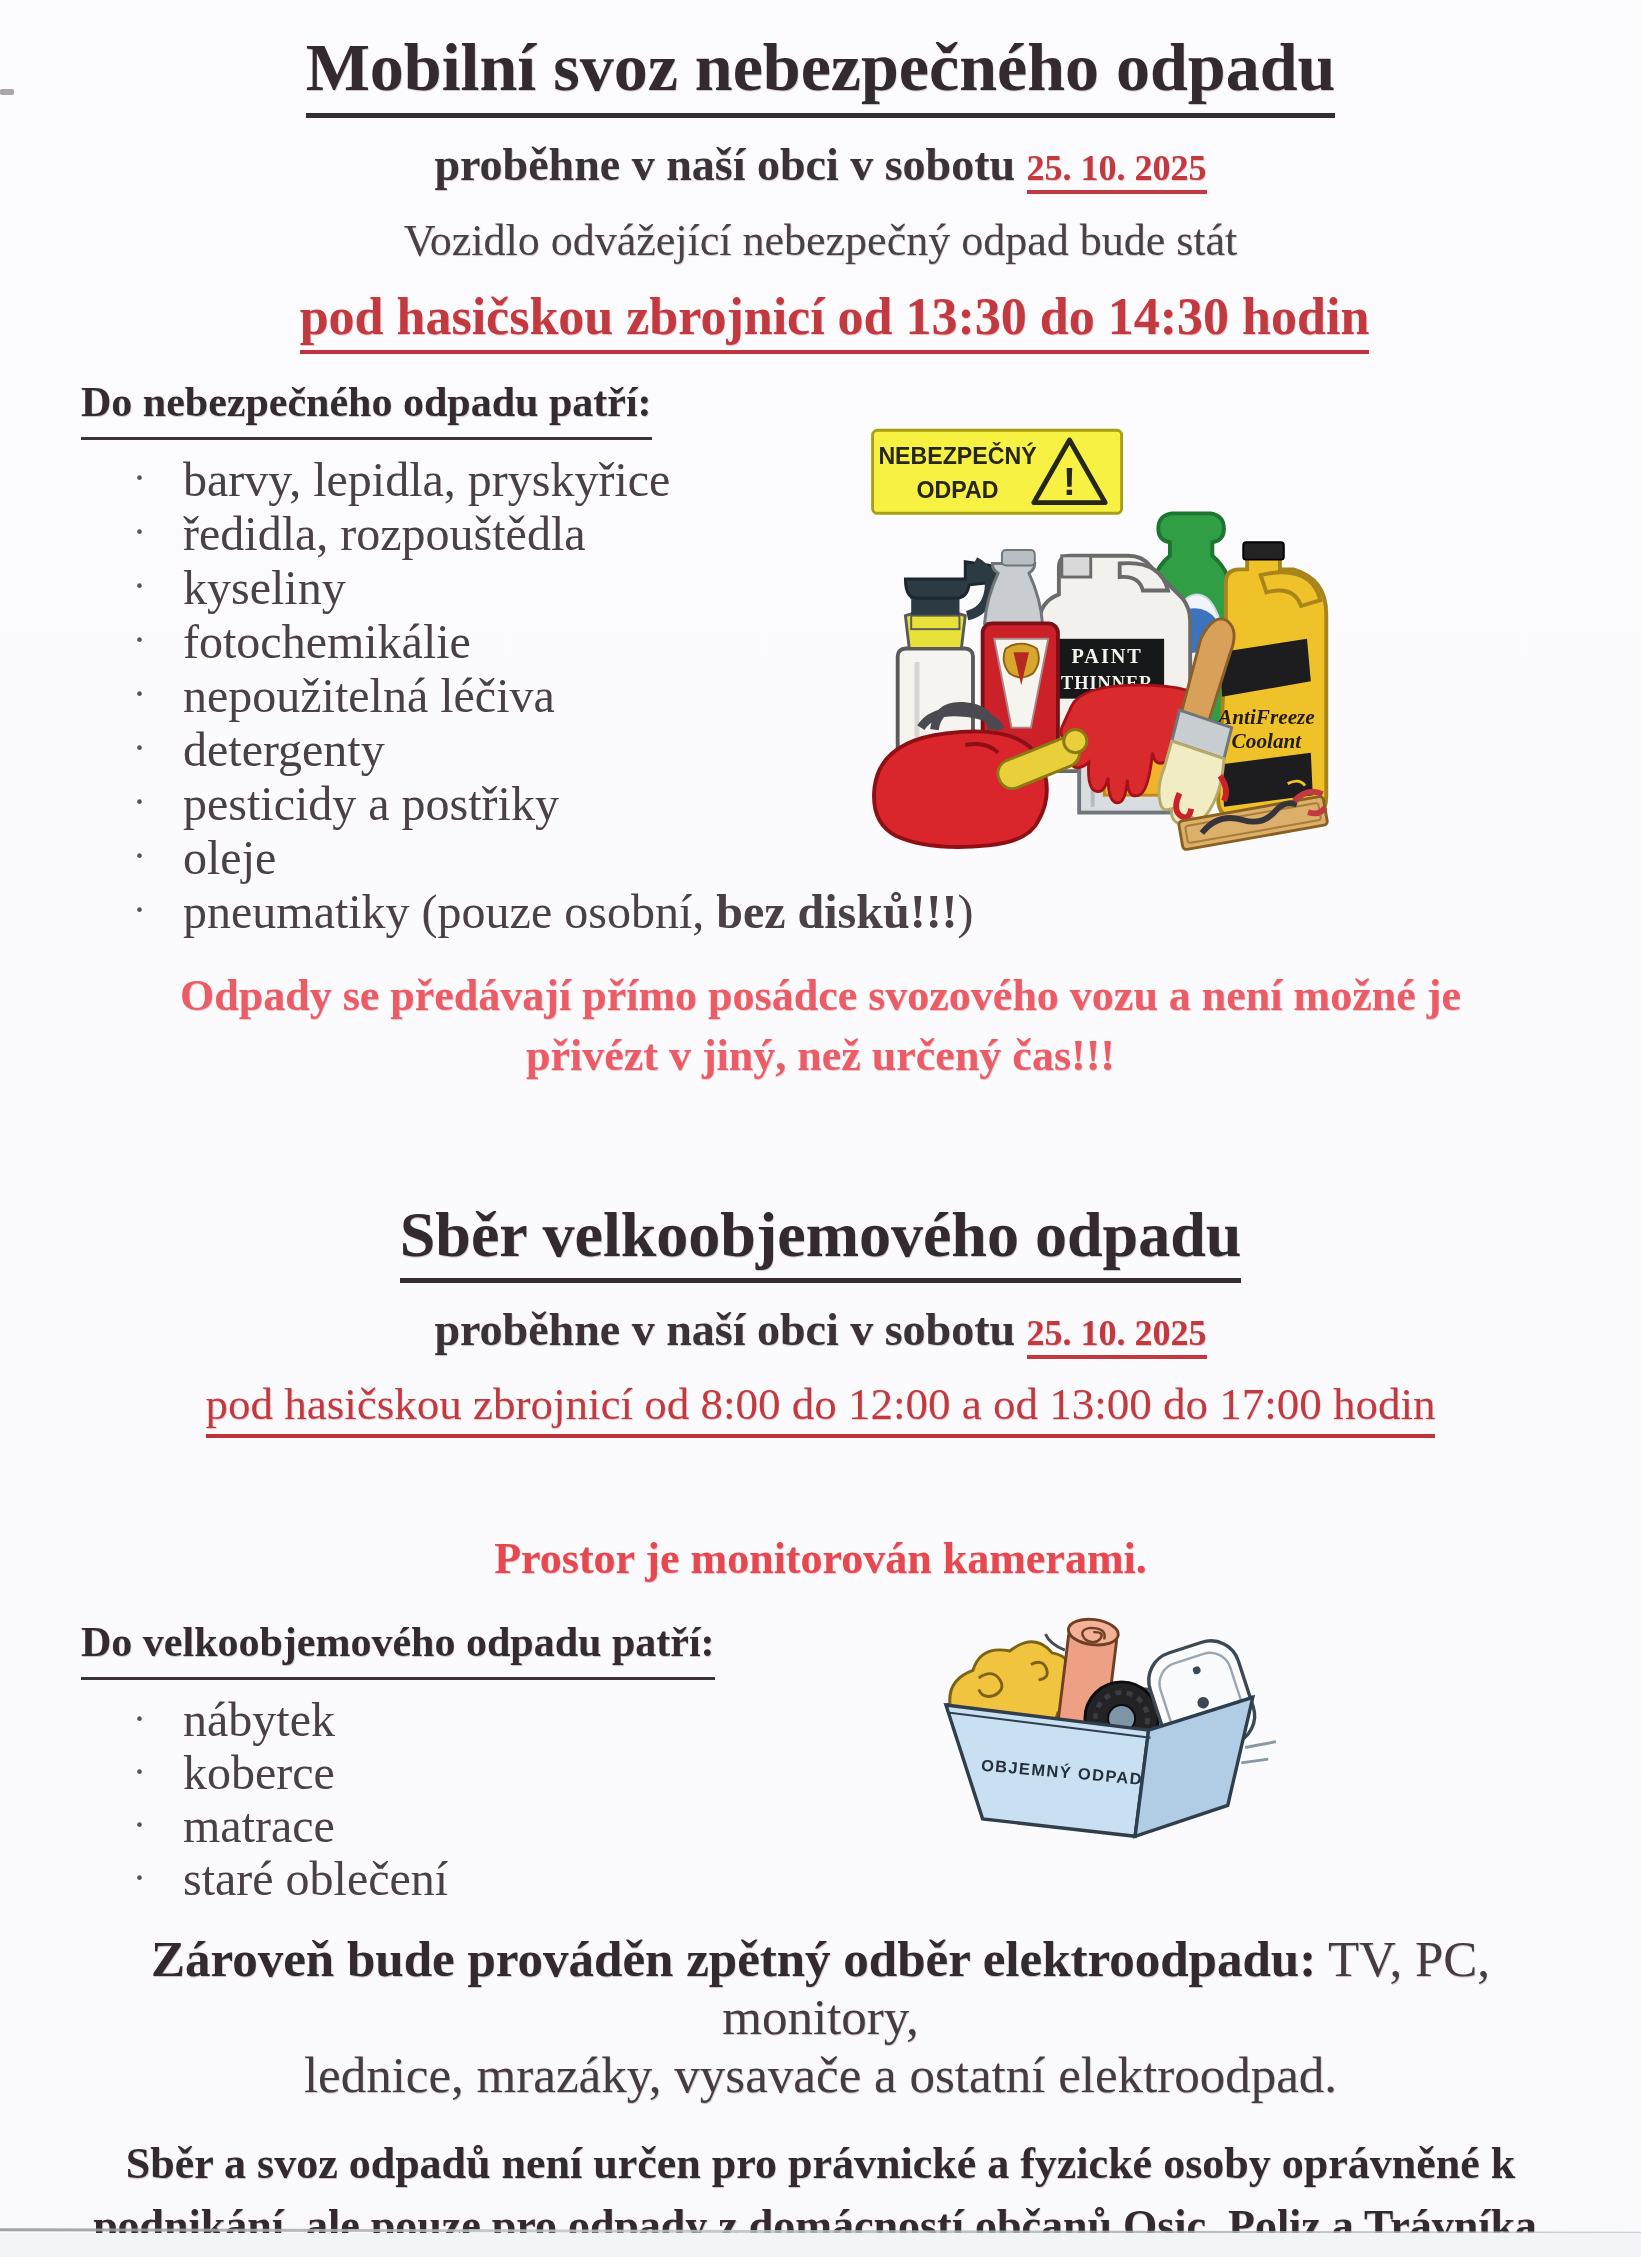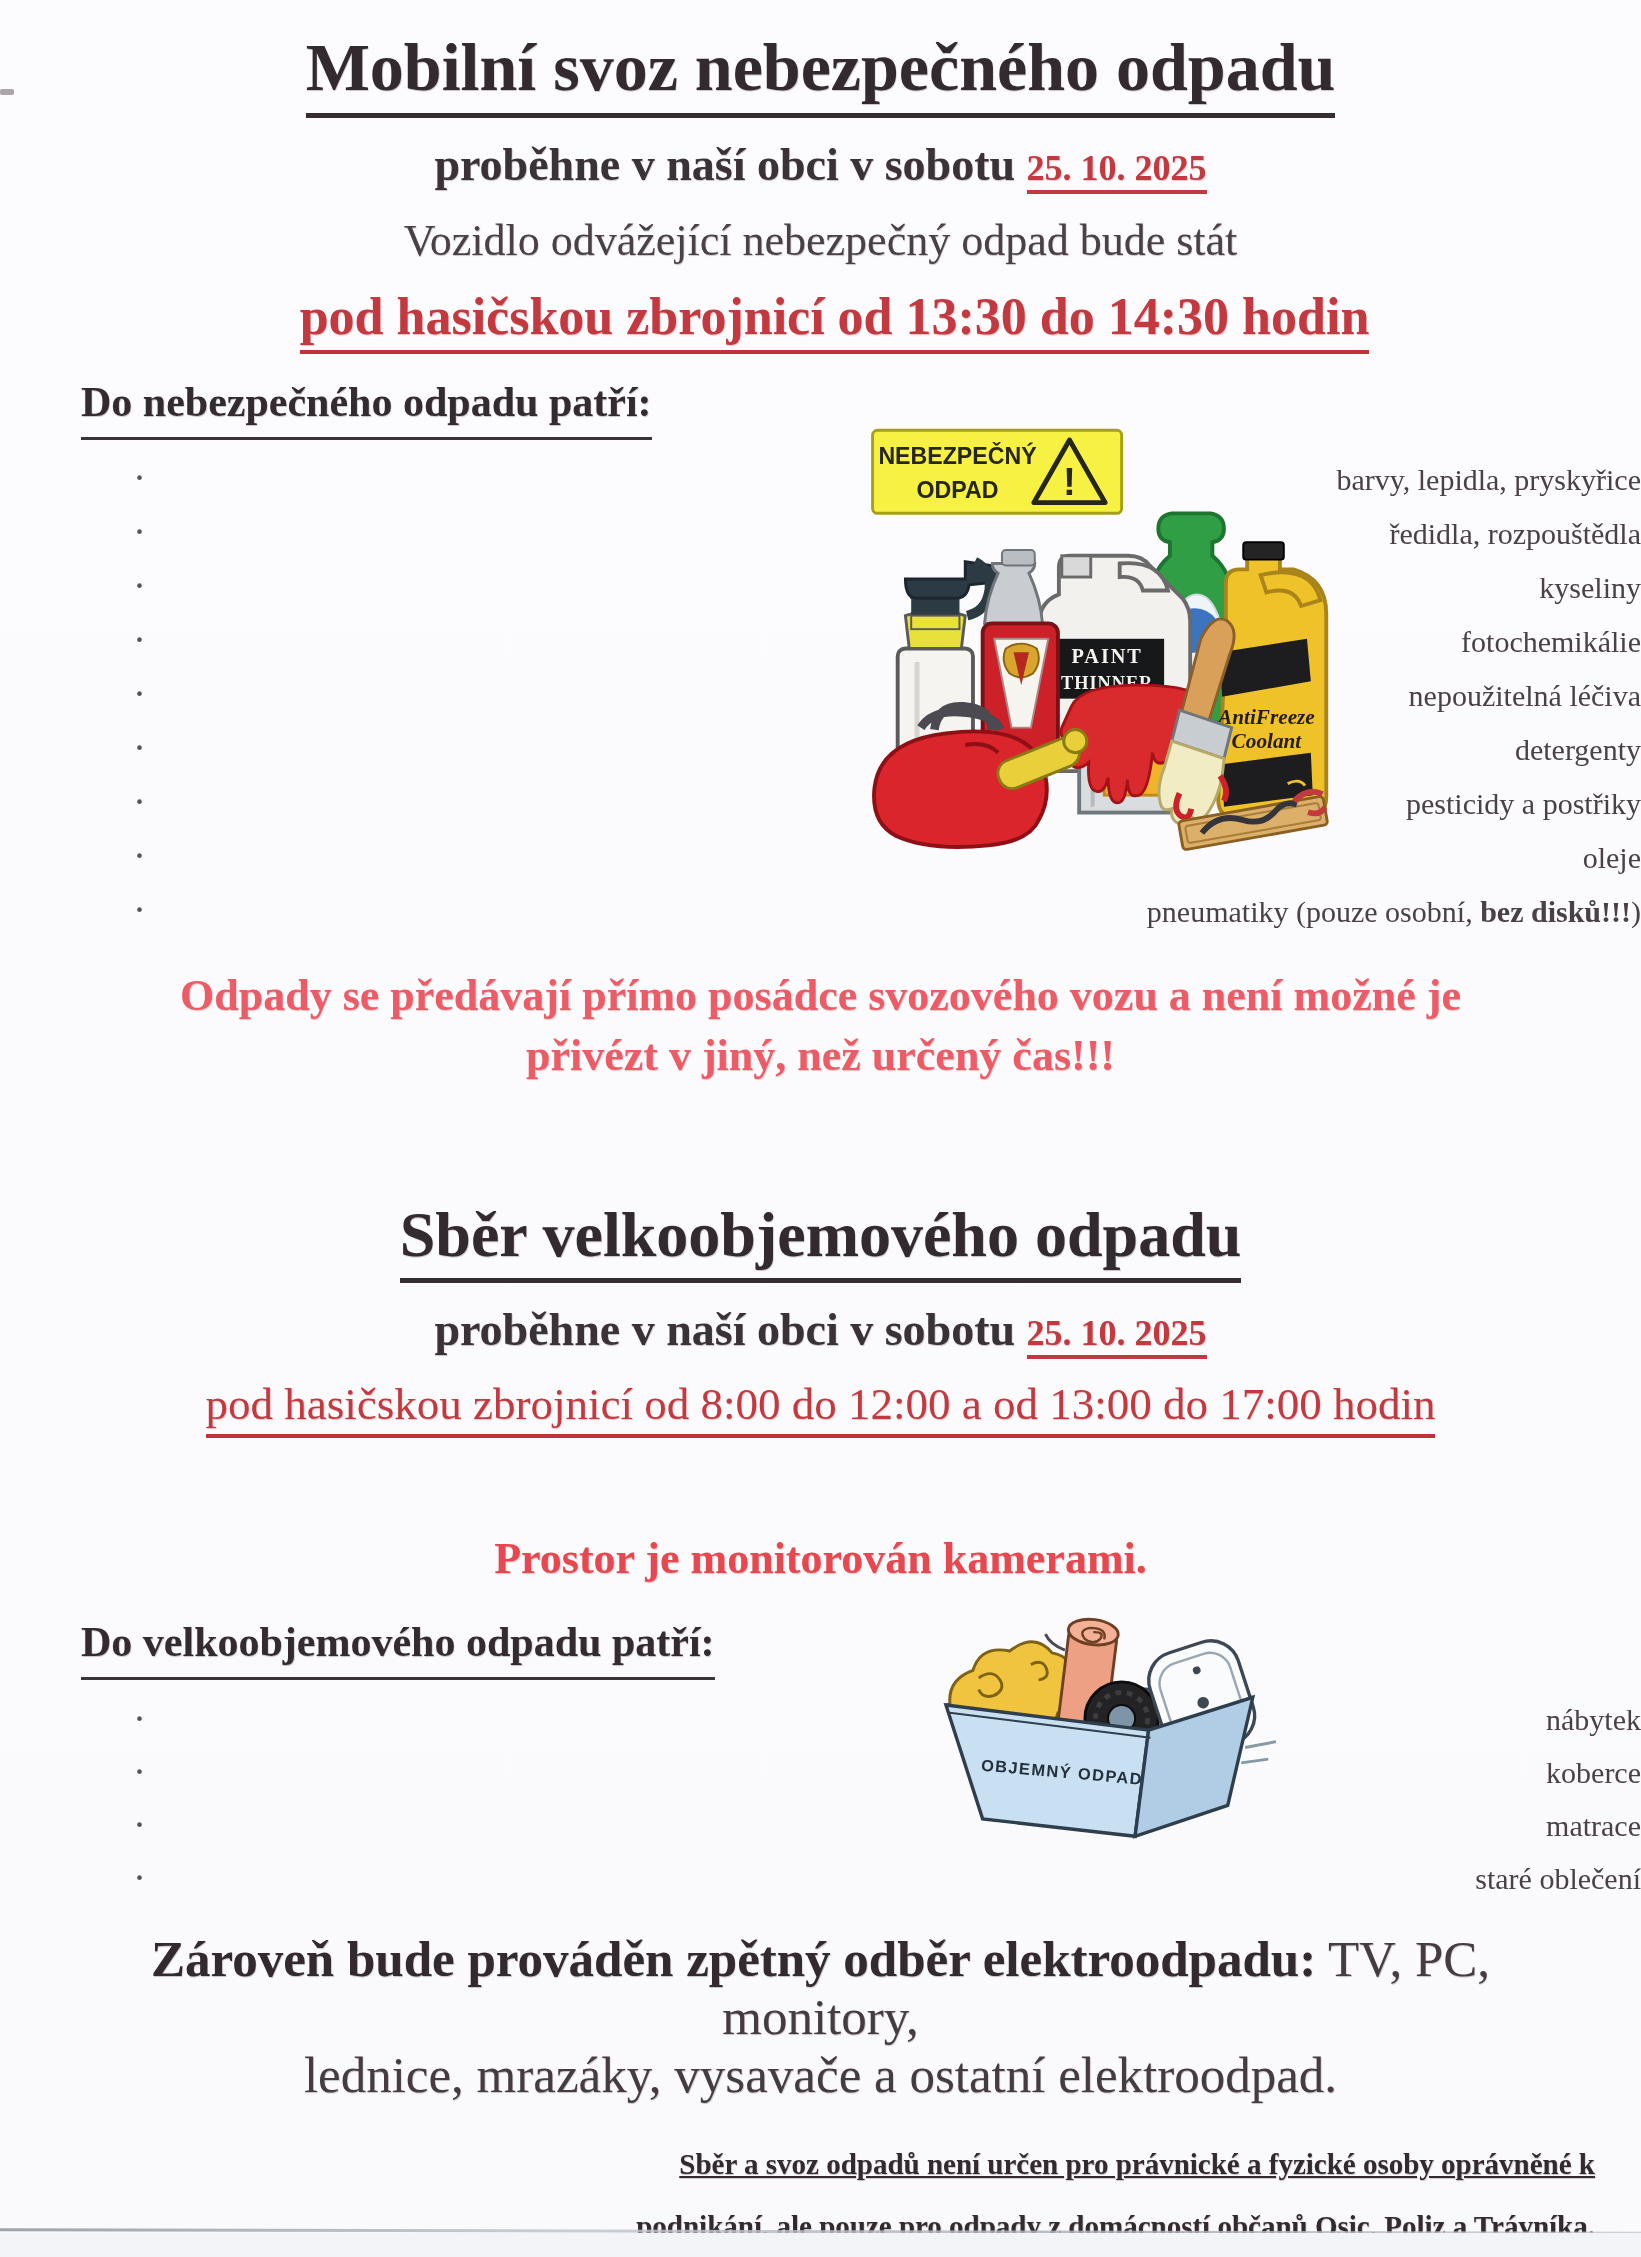--- a/index.html
+++ b/index.html
@@ -26,31 +26,31 @@
   .plainline{margin:13.5px 0 0 0;font-size:44px;font-weight:normal;line-height:58px;color:#4a4147;}
 
   .redhead1{margin:15.4px 0 0 0;font-size:52px;font-weight:bold;line-height:64px;color:#c23a40;padding-left:28px;}
   .redhead2{margin:13.5px 0 0 0;font-size:45px;font-weight:normal;line-height:56px;color:#c23a40;}
   .red-u{border-bottom:4.8px solid #c0333a;padding-bottom:4.8px;}
 
   .listhead{margin:27px 0 0 81px;font-size:42px;font-weight:bold;line-height:52px;color:#342b30;}
   .listhead span{border-bottom:3.9px solid #3c3338;padding-bottom:12px;}
 
   ul.blist{list-style:none;margin:25px 0 0 0;padding:0 0 0 133px;}
-  ul.blist li{position:relative;font-size:30px;line-height:54px;padding-left:50px;color:#4a4148;text-align:right;}
+  ul.blist li{position:relative;font-size:48px;line-height:54px;padding-left:50px;color:#4a4148;}
   ul.blist.tight li{line-height:53px;}
   ul.blist li::before{content:"\00B7";position:absolute;left:0;top:-1.9px;font-size:39px;color:#5a5157;}
 
   .pinkwarn{margin:27px 39px 0 39px;font-size:44px;font-weight:bold;line-height:60px;color:#ec5c66;}
   .redwarn{margin:35px 39px 0 39px;font-size:44px;font-weight:bold;line-height:61px;color:#e74850;}
 
   .electro{margin:25px 58px 0 58px;font-size:51px;line-height:58px;color:#453c42;}
   .electro b{color:#332a2f;}
 
-  .footer{margin:29px 46px 0 46px;font-size:29px;font-weight:bold;line-height:62px;color:#332a2f;text-align:right;text-decoration:underline;}
+  .footer{margin:29px 46px 0 46px;font-size:44px;font-weight:bold;line-height:62px;color:#332a2f;text-align:center;}
 
   .hazard-img{position:absolute;left:861px;top:409px;width:473px;height:449px;}
   .bulky-img{position:absolute;left:917px;top:1595px;width:386px;height:304px;}
 
   .scan-line{position:absolute;left:0;top:2230px;width:1641px;height:2.9px;
     background:linear-gradient(90deg,#8f959d 0%,#c2c7cd 35%,#aab0b8 70%,#c7cbd1 100%);
     transform:rotate(0.12deg);opacity:.85;}
   .scan-below{position:absolute;left:0;top:2233px;width:1641px;height:24px;background:#f2f4f7;}
   .edge-mark{position:absolute;left:0;top:89px;width:13.5px;height:5.8px;background:#6a6168;opacity:.55;border-radius:1.9px;}
 </style>

